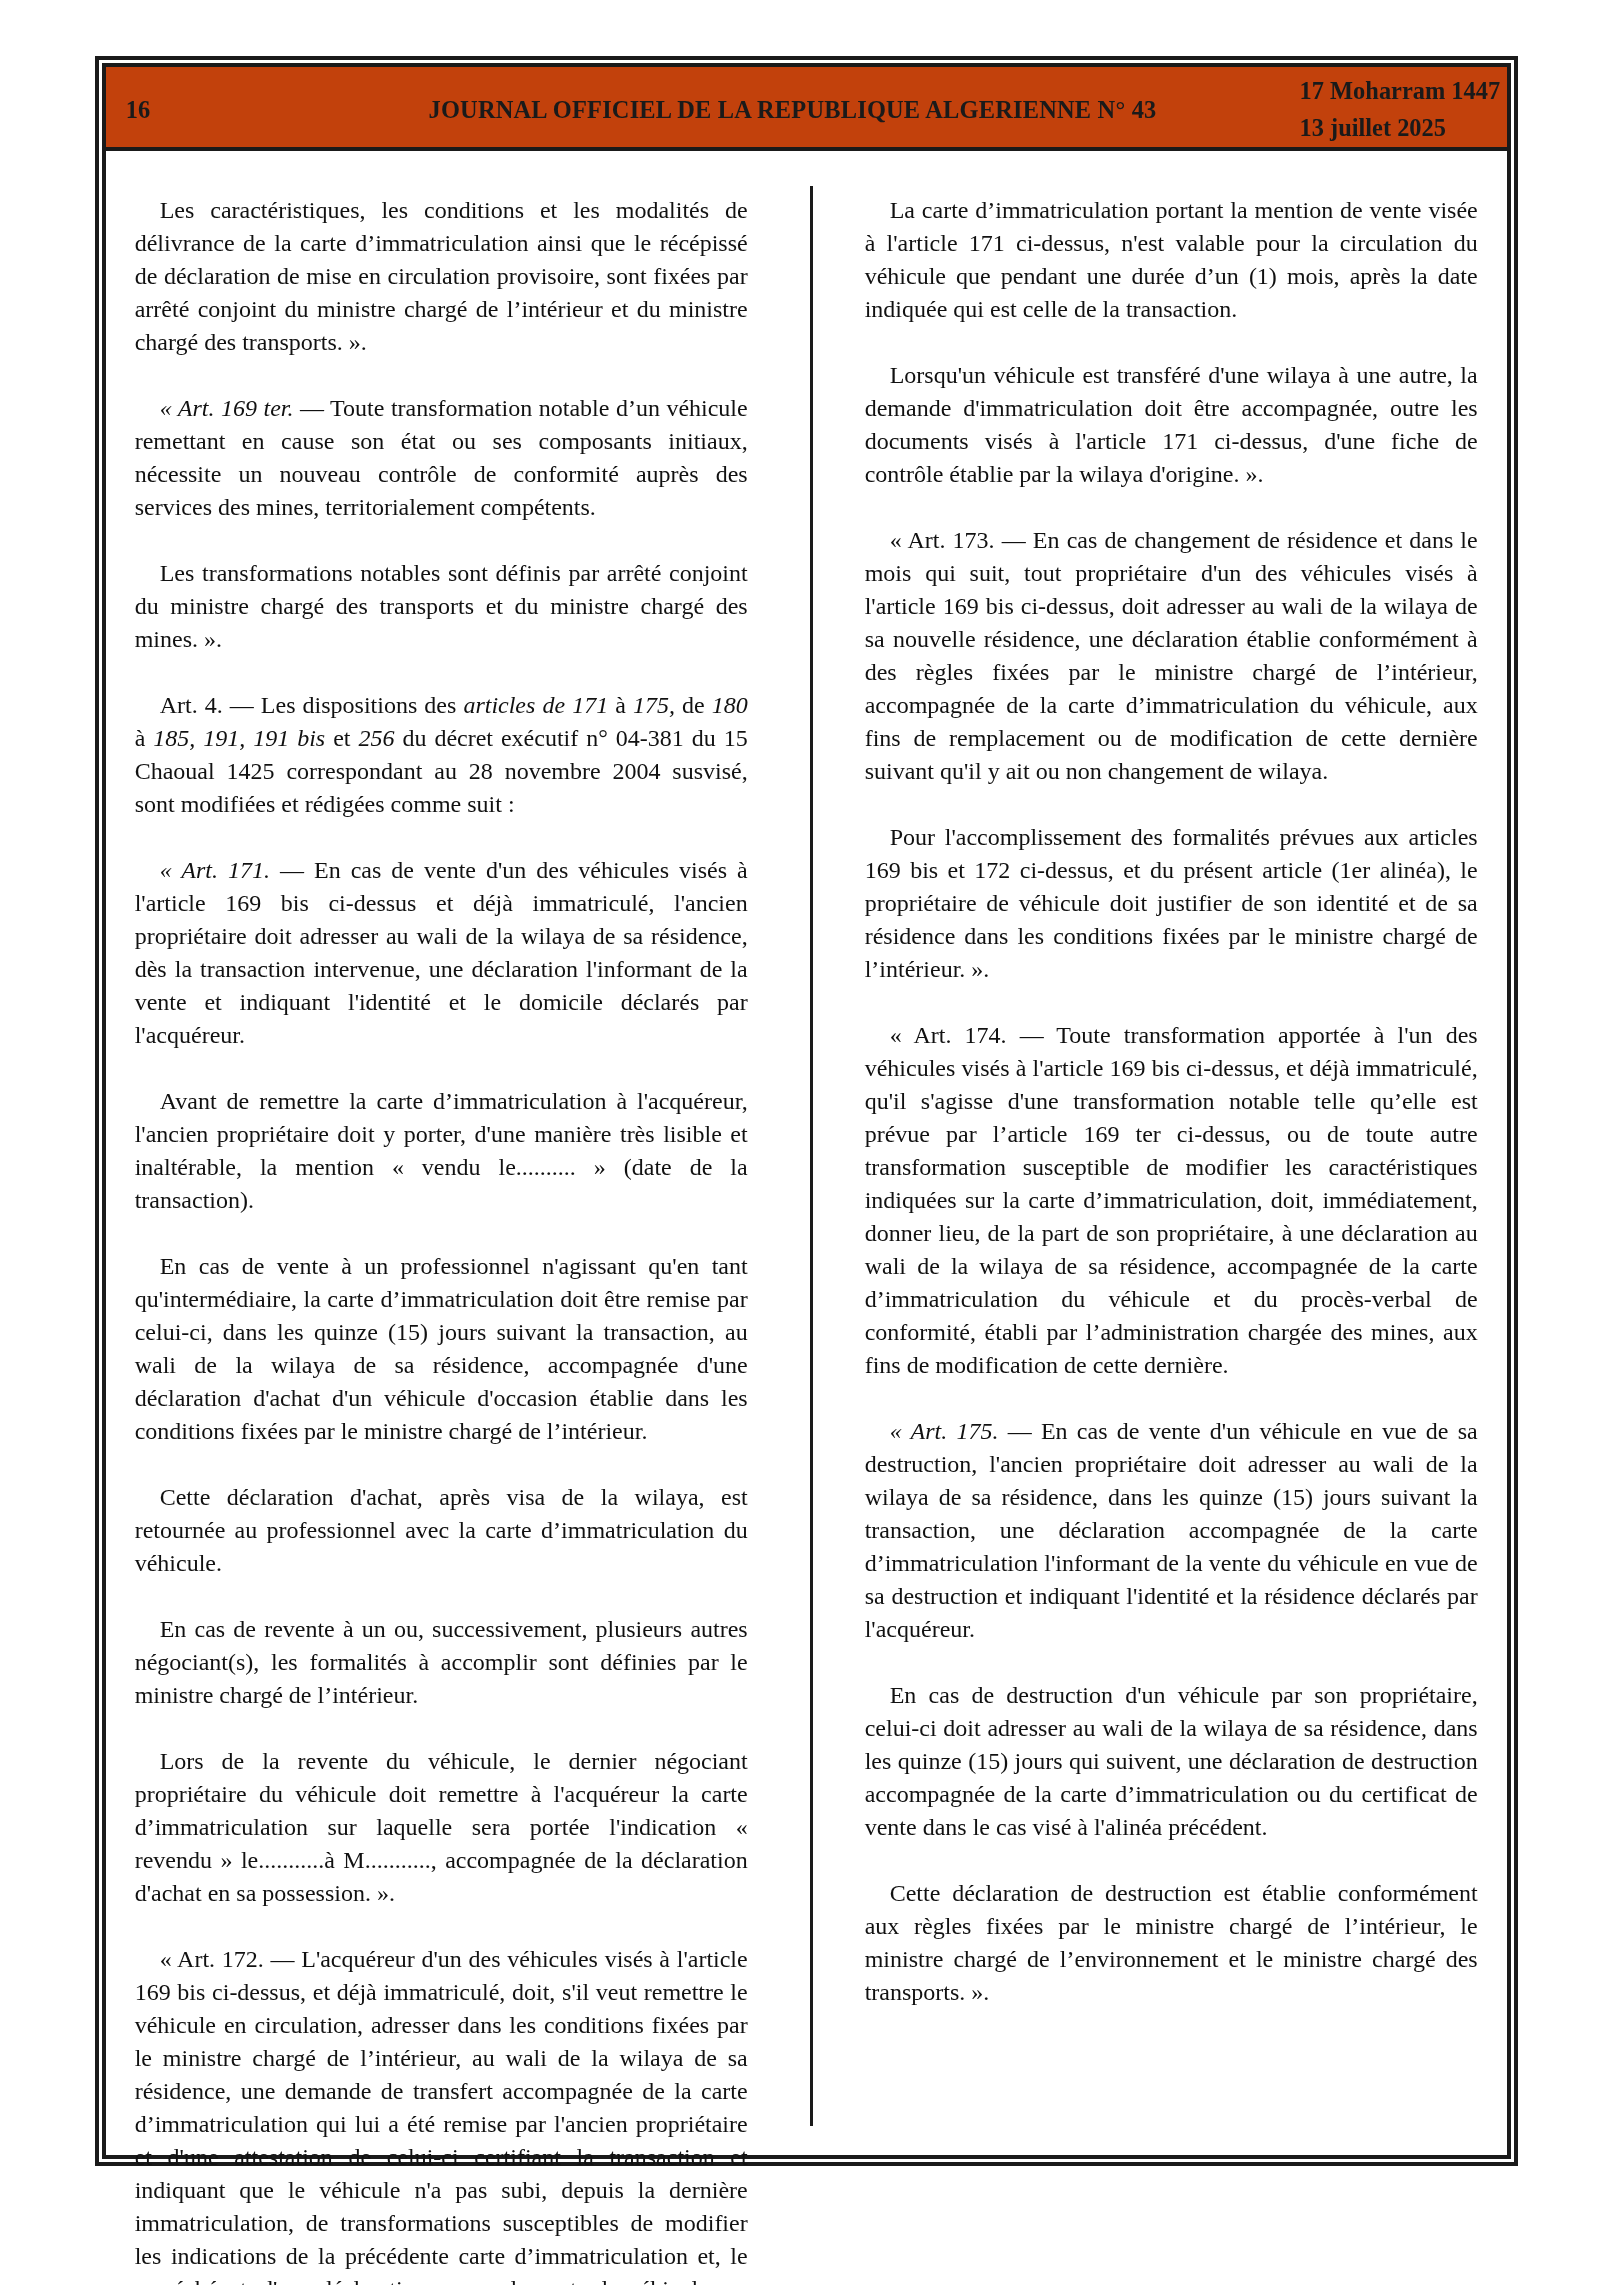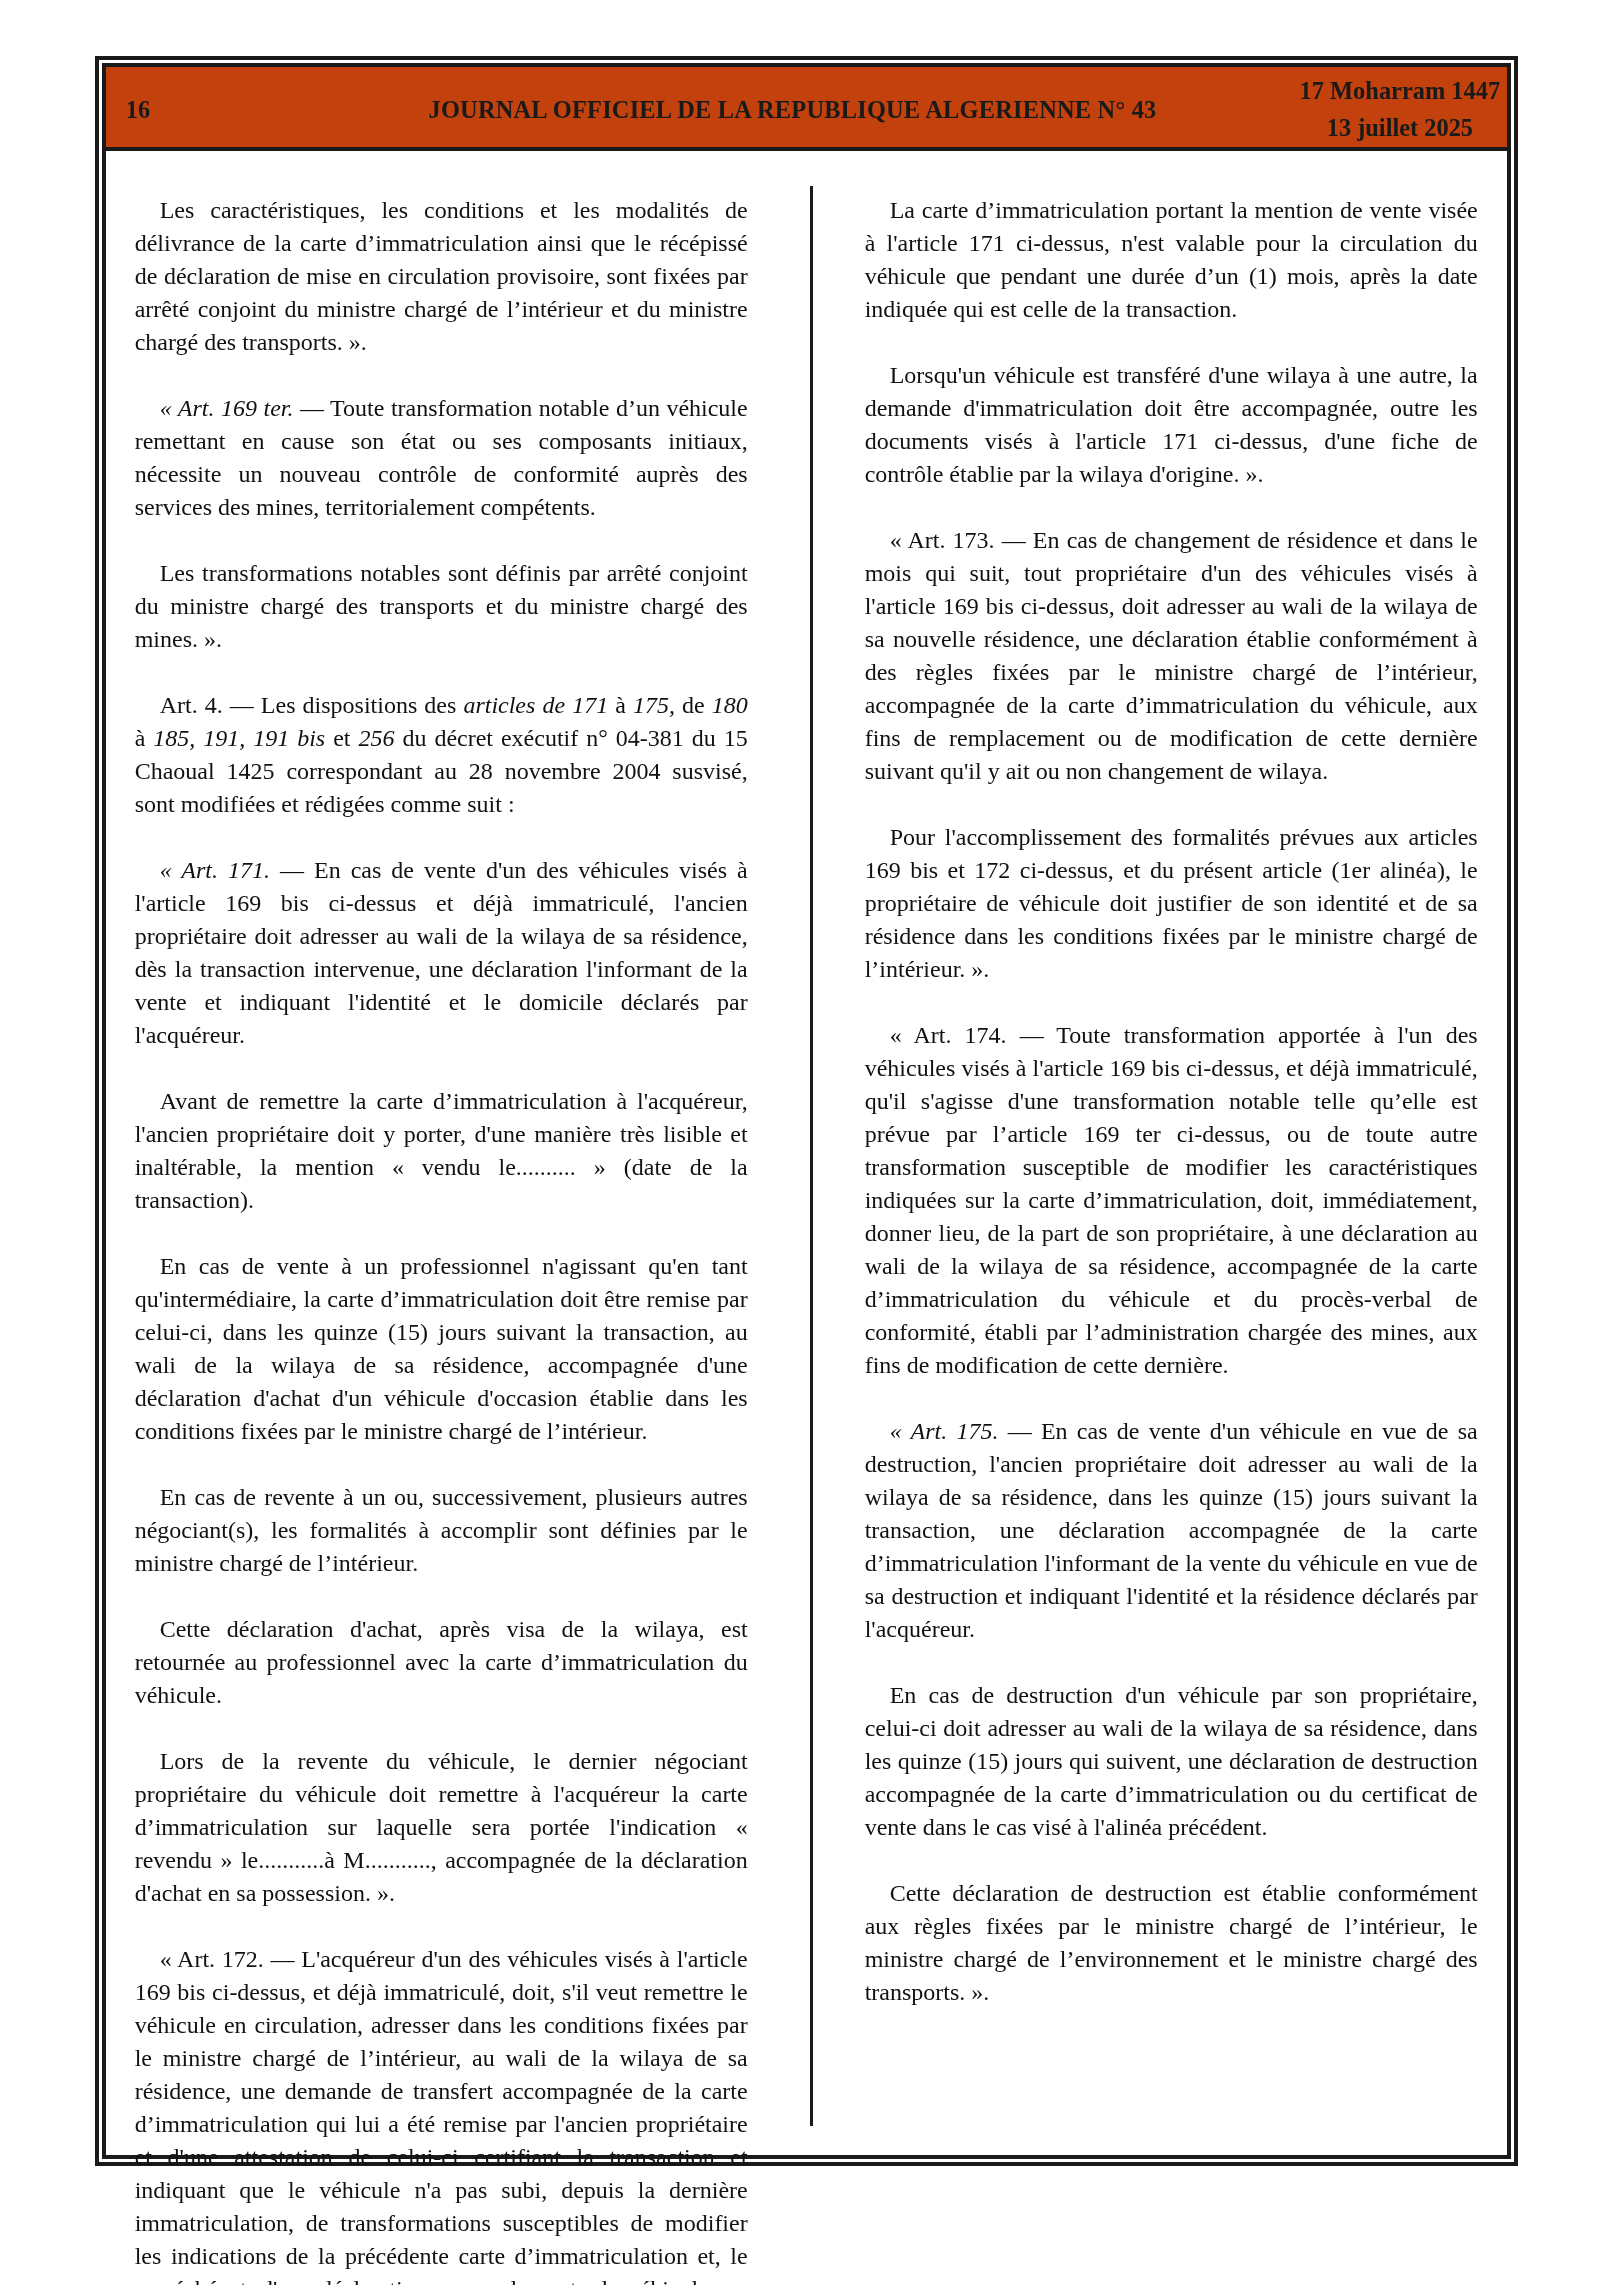--- a/index.html
+++ b/index.html
@@ -12,21 +12,21 @@
     position: absolute; left: 2.7px; top: 2.7px; right: 2.7px; bottom: 2.7px;
     border: 4.5px solid #1a1a1a; box-sizing: border-box;
   }
   .header {
     position: absolute; left: 0; top: 0; right: 0; height: 84px;
     background: #c2410c; border-bottom: 4.5px solid #1a1a1a; box-sizing: border-box;
     font-family: "Liberation Serif", serif; font-weight: bold; color: #1a1a1a;
   }
   .page-num { position: absolute; left: 20px; top: 29px; font-size: 24.4px; }
   .journal-title { position: absolute; left: 0; right: 0; top: 29px; text-align: center; font-size: 24.4px; letter-spacing: 0.2px; padding-right: 28px; }
-  .dates { position: absolute; right: 7.2px; top: 5.4px; text-align: center; font-size: 24.4px; line-height: 37px; }
+  .dates { position: absolute; right: 7.2px; top: 5.4px; text-align: left; font-size: 24.4px; line-height: 37px; }
   .col-divider { position: absolute; left: 704px; top: 119px; width: 3.6px; height: 1940px; background: #1a1a1a; }
   .col {
     position: absolute; top: 127px; width: 613px;
     font-family: "Liberation Serif", serif; font-size: 24px; line-height: 33px;
     color: #111; text-align: justify; hyphens: none;
   }
   .col-left { left: 29px; }
   .col-right { left: 735px; width: 613px; margin-left: 24px; }
   .col p { margin: 0 0 33px 0; text-indent: 25px; }
   .col p .it { font-style: italic; }
@@ -49,22 +49,22 @@
     <div class="col-divider"></div>
 
     <div class="col col-left">
       <p>Les caractéristiques, les conditions et les modalités de délivrance de la carte d’immatriculation ainsi que le récépissé de déclaration de mise en circulation provisoire, sont fixées par arrêté conjoint du ministre chargé de l’intérieur et du ministre chargé des transports. ».</p>
       <p><span class="it">« Art. 169 ter.</span><span> — Toute transformation notable d’un véhicule remettant en cause son état ou ses composants initiaux, nécessite un nouveau contrôle de conformité auprès des services des mines, territorialement compétents.</span></p>
       <p>Les transformations notables sont définis par arrêté conjoint du ministre chargé des transports et du ministre chargé des mines. ».</p>
       <p><span>Art. 4. — Les dispositions des </span><span class="it">articles de 171</span><span> à </span><span class="it">175,</span><span> de </span><span class="it">180</span><span> à </span><span class="it">185, 191, 191 bis</span><span> et </span><span class="it">256</span><span> du décret exécutif n° 04-381 du 15 Chaoual 1425 correspondant au 28 novembre 2004 susvisé, sont modifiées et rédigées comme suit :</span></p>
       <p><span class="it">« Art. 171.</span><span> — En cas de vente d'un des véhicules visés à l'article 169 bis ci-dessus et déjà immatriculé, l'ancien propriétaire doit adresser au wali de la wilaya de sa résidence, dès la transaction intervenue, une déclaration l'informant de la vente et indiquant l'identité et le domicile déclarés par l'acquéreur.</span></p>
       <p>Avant de remettre la carte d’immatriculation à l'acquéreur, l'ancien propriétaire doit y porter, d'une manière très lisible et inaltérable, la mention « vendu le.......... » (date de la transaction).</p>
       <p>En cas de vente à un professionnel n'agissant qu'en tant qu'intermédiaire, la carte d’immatriculation doit être remise par celui-ci, dans les quinze (15) jours suivant la transaction, au wali de la wilaya de sa résidence, accompagnée d'une déclaration d'achat d'un véhicule d'occasion établie dans les conditions fixées par le ministre chargé de l’intérieur.</p>
+      <p>Cette déclaration d'achat, après visa de la wilaya, est retournée au professionnel avec la carte d’immatriculation du véhicule.</p>
       <p>En cas de revente à un ou, successivement, plusieurs autres négociant(s), les formalités à accomplir sont définies par le ministre chargé de l’intérieur.</p>
-      <p>Cette déclaration d'achat, après visa de la wilaya, est retournée au professionnel avec la carte d’immatriculation du véhicule.</p>
       <p>Lors de la revente du véhicule, le dernier négociant propriétaire du véhicule doit remettre à l'acquéreur la carte d’immatriculation sur laquelle sera portée l'indication « revendu » le...........à M..........., accompagnée de la déclaration d'achat en sa possession. ».</p>
       <p>« Art. 172. — L'acquéreur d'un des véhicules visés à l'article 169 bis ci-dessus, et déjà immatriculé, doit, s'il veut remettre le véhicule en circulation, adresser dans les conditions fixées par le ministre chargé de l’intérieur, au wali de la wilaya de sa résidence, une demande de transfert accompagnée de la carte d’immatriculation qui lui a été remise par l'ancien propriétaire et d'une attestation de celui-ci certifiant la transaction et indiquant que le véhicule n'a pas subi, depuis la dernière immatriculation, de transformations susceptibles de modifier les indications de la précédente carte d’immatriculation et, le cas échéant, d'une déclaration en cas de vente du véhicule par un professionnel.</p>
     </div>
 
     <div class="col col-right">
       <p>La carte d’immatriculation portant la mention de vente visée à l'article 171 ci-dessus, n'est valable pour la circulation du véhicule que pendant une durée d’un (1) mois, après la date indiquée qui est celle de la transaction.</p>
       <p>Lorsqu'un véhicule est transféré d'une wilaya à une autre, la demande d'immatriculation doit être accompagnée, outre les documents visés à l'article 171 ci-dessus, d'une fiche de contrôle établie par la wilaya d'origine. ».</p>
       <p>« Art. 173. — En cas de changement de résidence et dans le mois qui suit, tout propriétaire d'un des véhicules visés à l'article 169 bis ci-dessus, doit adresser au wali de la wilaya de sa nouvelle résidence, une déclaration établie conformément à des règles fixées par le ministre chargé de l’intérieur, accompagnée de la carte d’immatriculation du véhicule, aux fins de remplacement ou de modification de cette dernière suivant qu'il y ait ou non changement de wilaya.</p>
       <p>Pour l'accomplissement des formalités prévues aux articles 169 bis et 172 ci-dessus, et du présent article (1er alinéa), le propriétaire de véhicule doit justifier de son identité et de sa résidence dans les conditions fixées par le ministre chargé de l’intérieur. ».</p>
       <p>« Art. 174. — Toute transformation apportée à l'un des véhicules visés à l'article 169 bis ci-dessus, et déjà immatriculé, qu'il s'agisse d'une transformation notable telle qu’elle est prévue par l’article 169 ter ci-dessus, ou de toute autre transformation susceptible de modifier les caractéristiques indiquées sur la carte d’immatriculation, doit, immédiatement, donner lieu, de la part de son propriétaire, à une déclaration au wali de la wilaya de sa résidence, accompagnée de la carte d’immatriculation du véhicule et du procès-verbal de conformité, établi par l’administration chargée des mines, aux fins de modification de cette dernière.</p>

